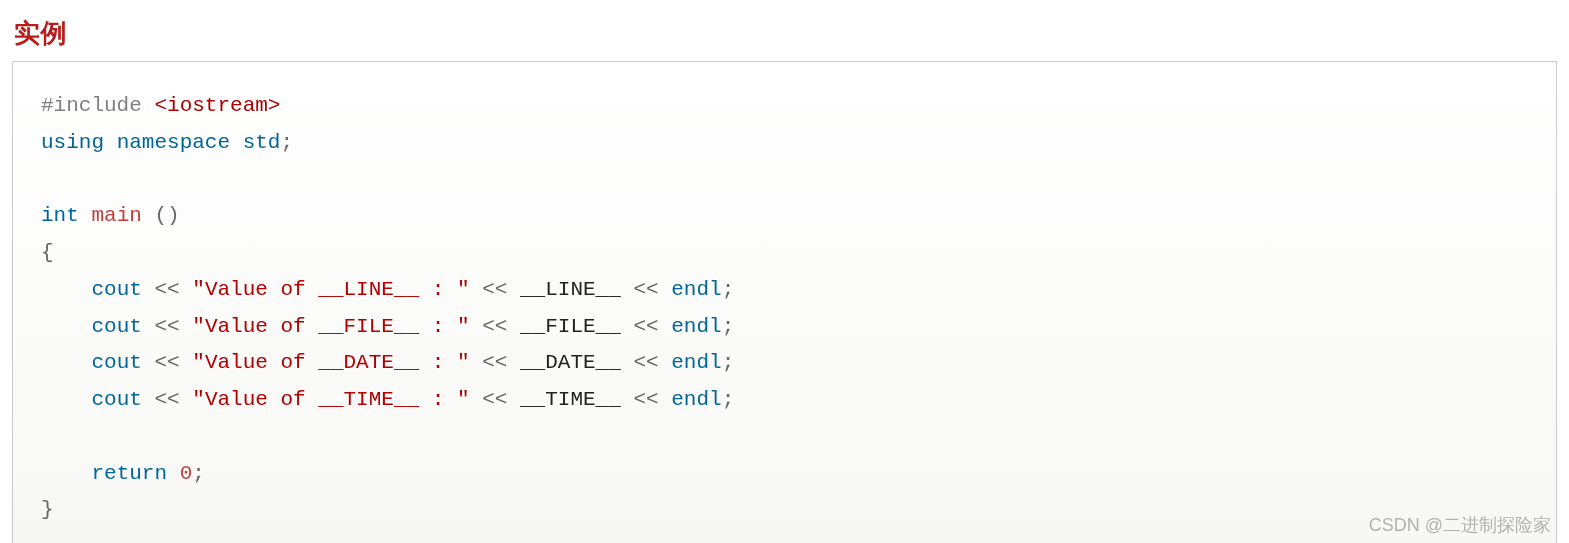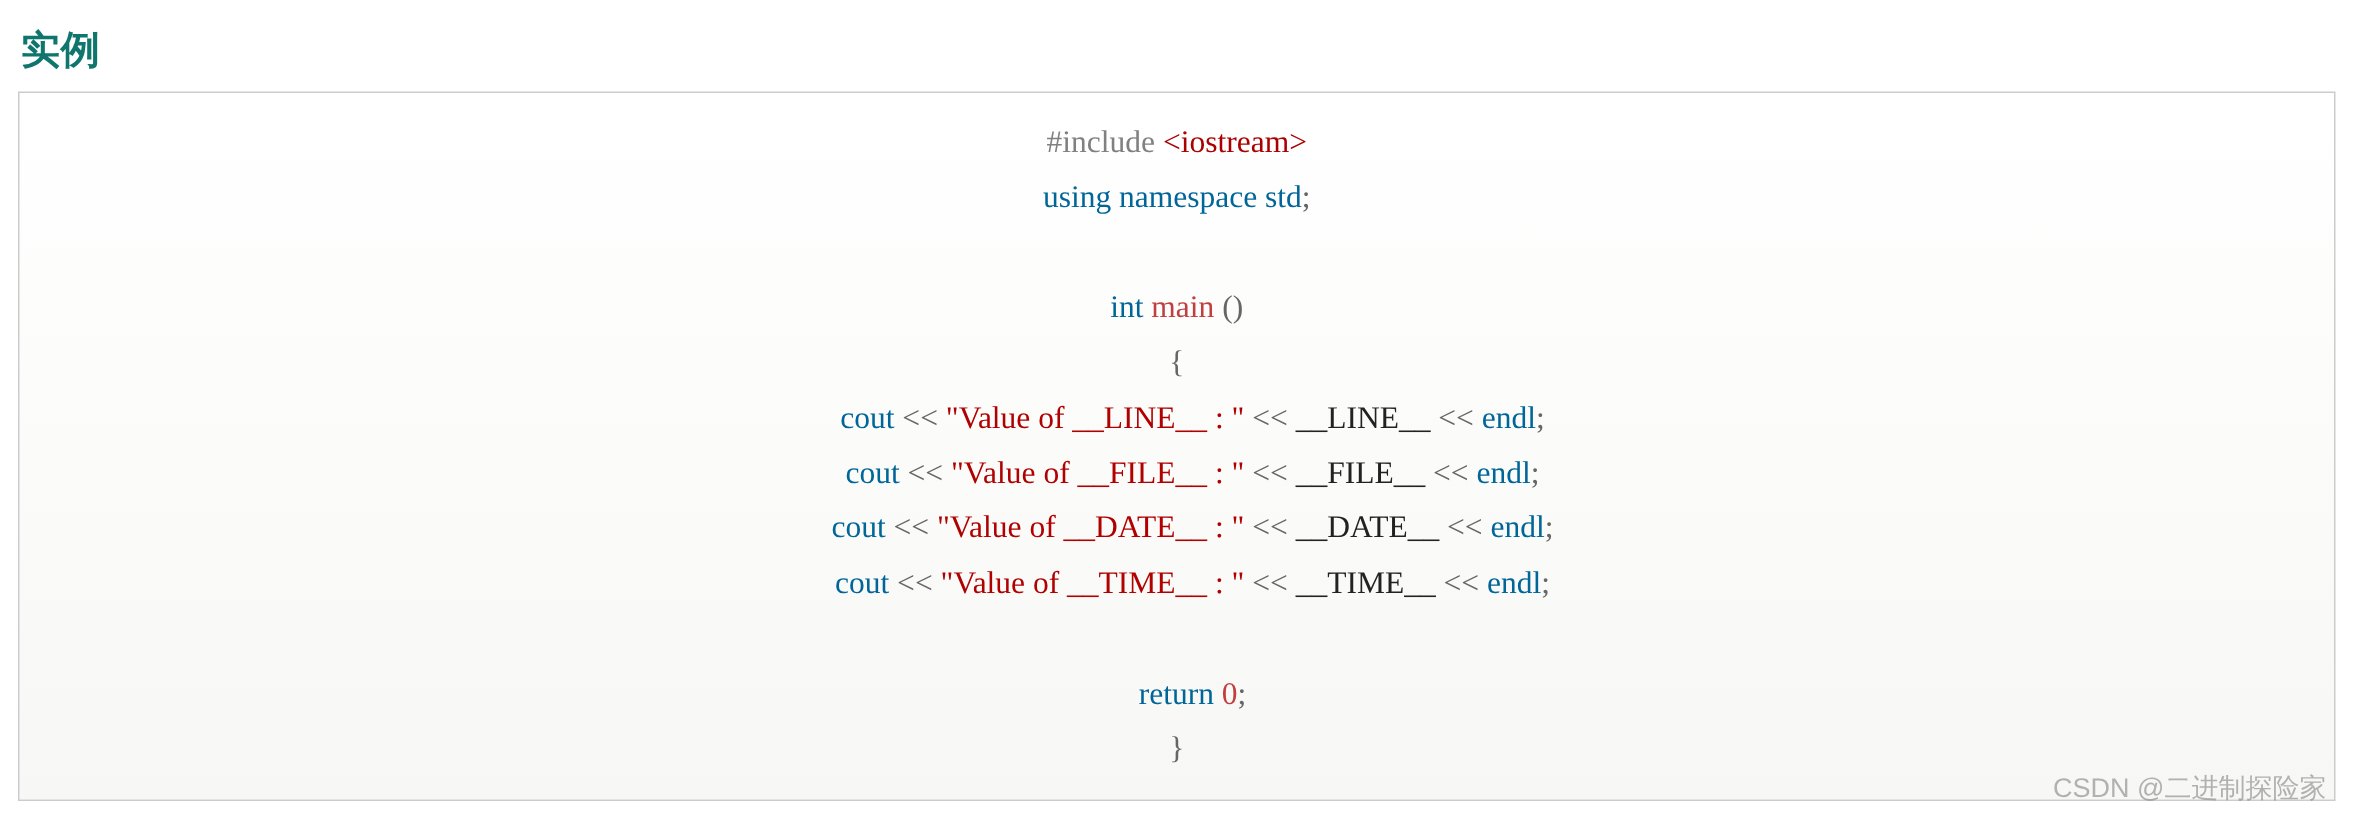--- a/index.html
+++ b/index.html
@@ -4,40 +4,39 @@
 <style>
   body {
     margin: 0;
     padding: 10px 12px;
     font-family: "Microsoft YaHei", "PingFang SC", "Helvetica Neue", Arial, sans-serif;
     background: #fff;
     width: 1569px;
     box-sizing: border-box;
   }
   .heading {
-    color: #0f766e;
+    color: #b91c1c;
     font-size: 26px;
     font-weight: 700;
     margin: 6px 0 10px 2px;
     letter-spacing: 0.5px;
   }
   .code-box {
     border: 1px solid #cccccc;
     background: linear-gradient(180deg, #ffffff 0%, #f7f7f5 100%);
     padding: 14px 16px 16px 16px;
     box-sizing: border-box;
   }
   pre.code {
-    margin: 0;
-    font-family: Liberation Serif, serif;
+    margin: 12px;
+    font-family: Liberation Mono, monospace;
     font-size: 21px;
     line-height: 1.75;
     white-space: pre;
     color: #333;
-    text-align: center;
   }
   .kw  { color: #006699; }    
   .dir { color: #808080; }    
   .hdr { color: #aa0000; }    
   .fn  { color: #c04040; }    
   .str { color: #b00000; }    
   .num { color: #c04040; }    
   .pun { color: #666666; }    
   .plain { color: #222; }     
 

